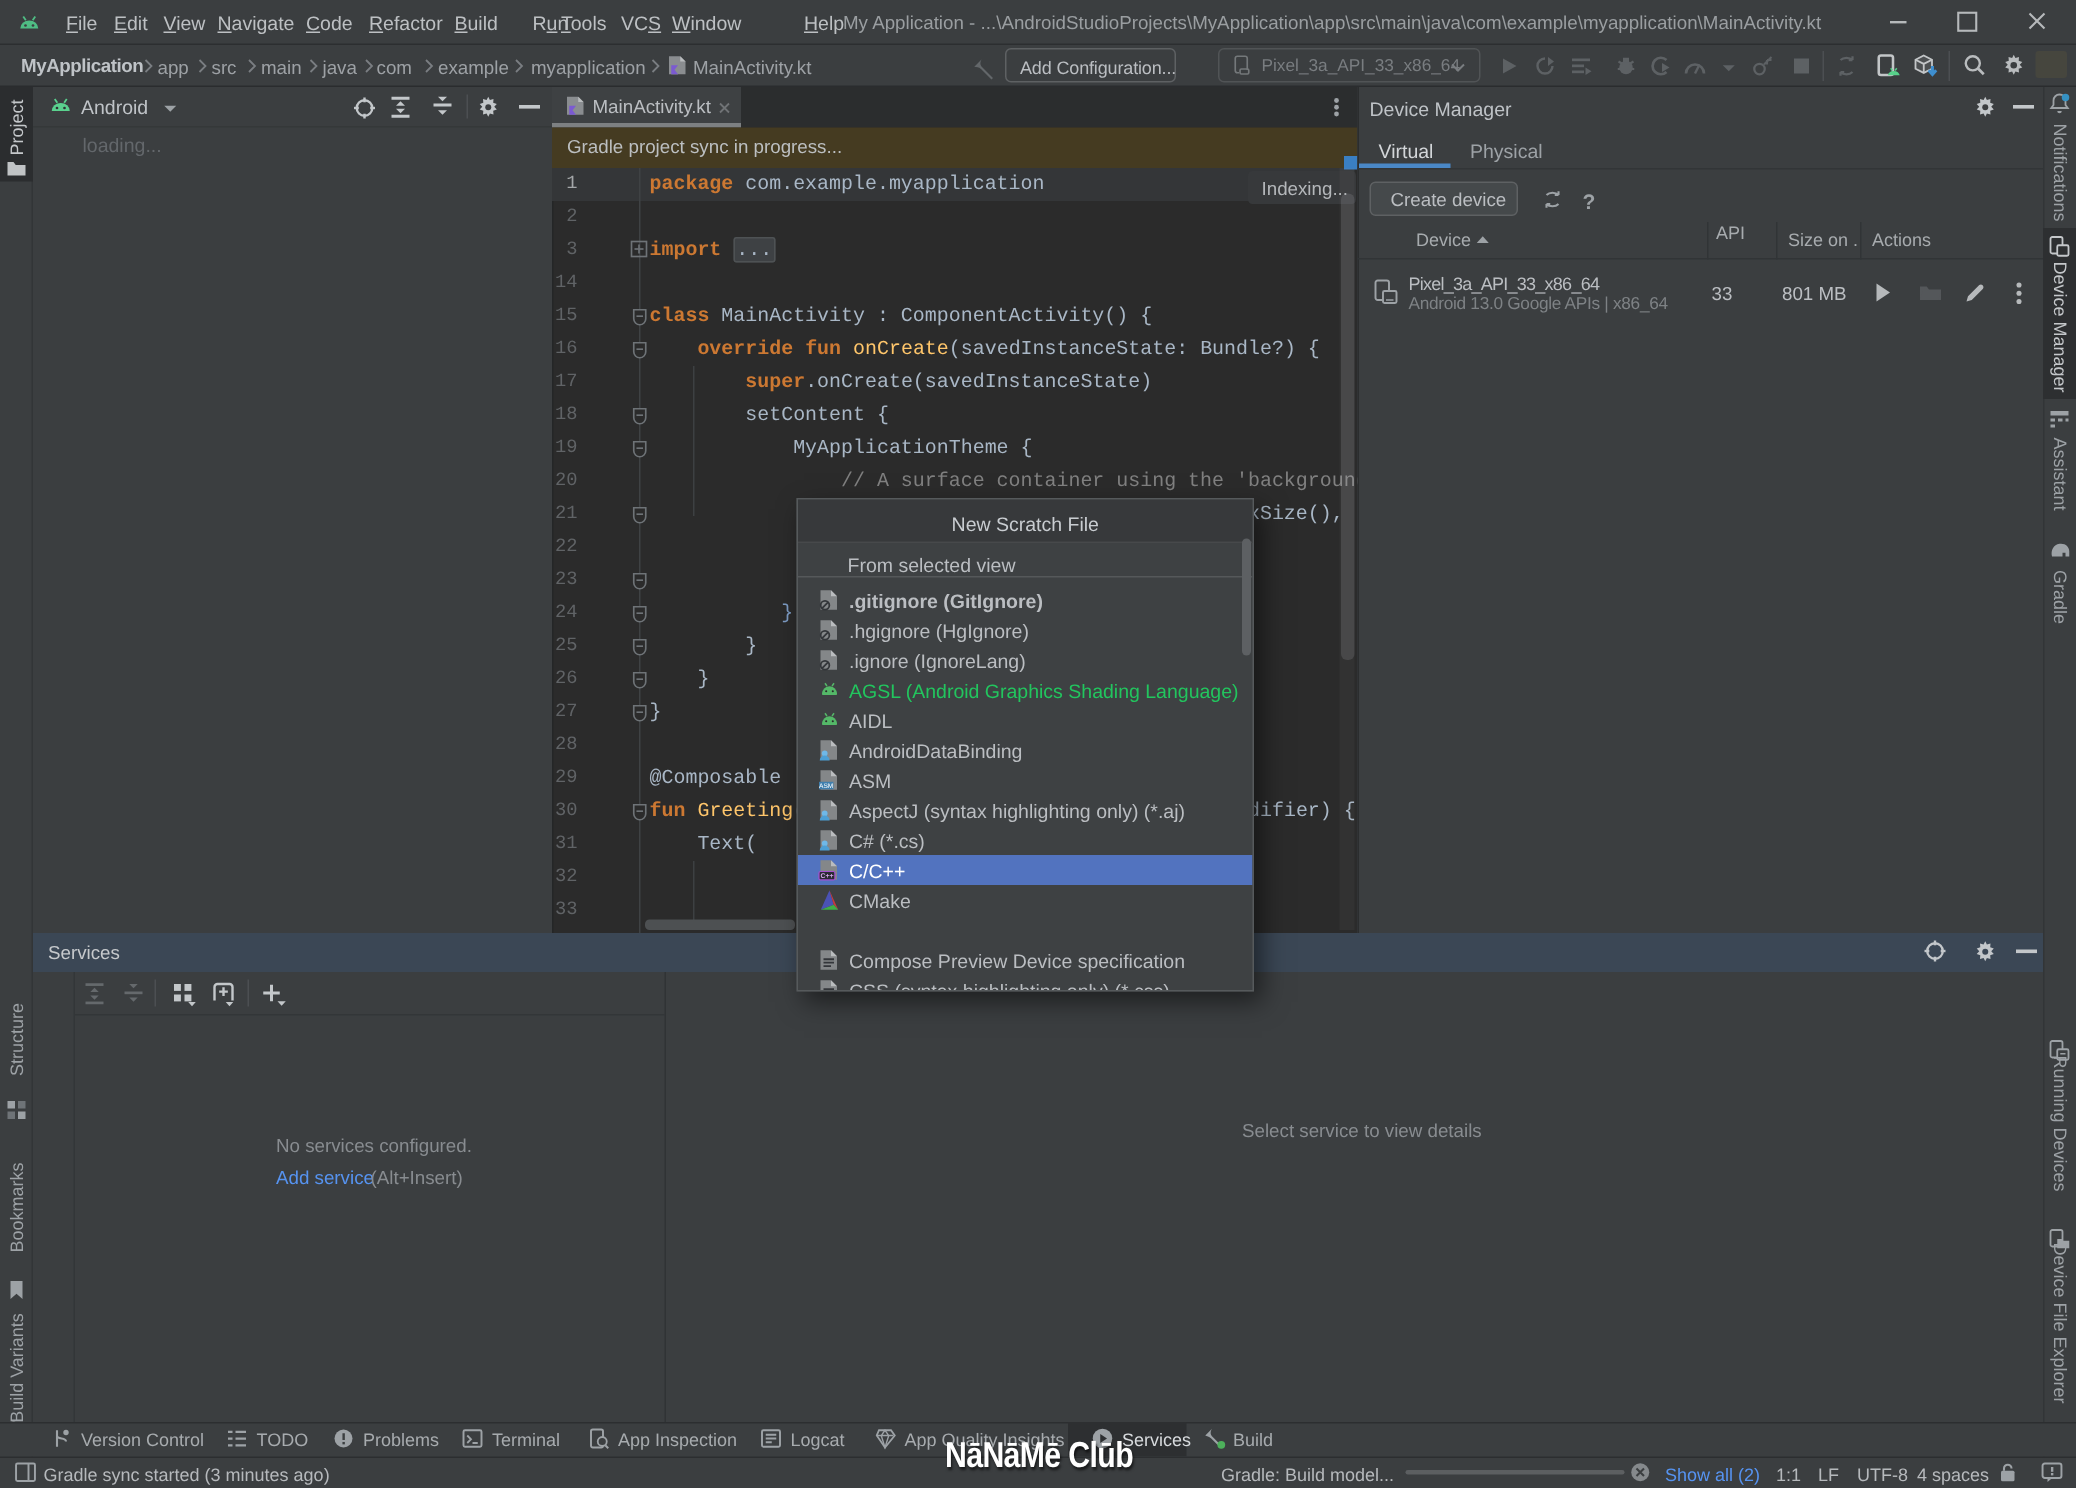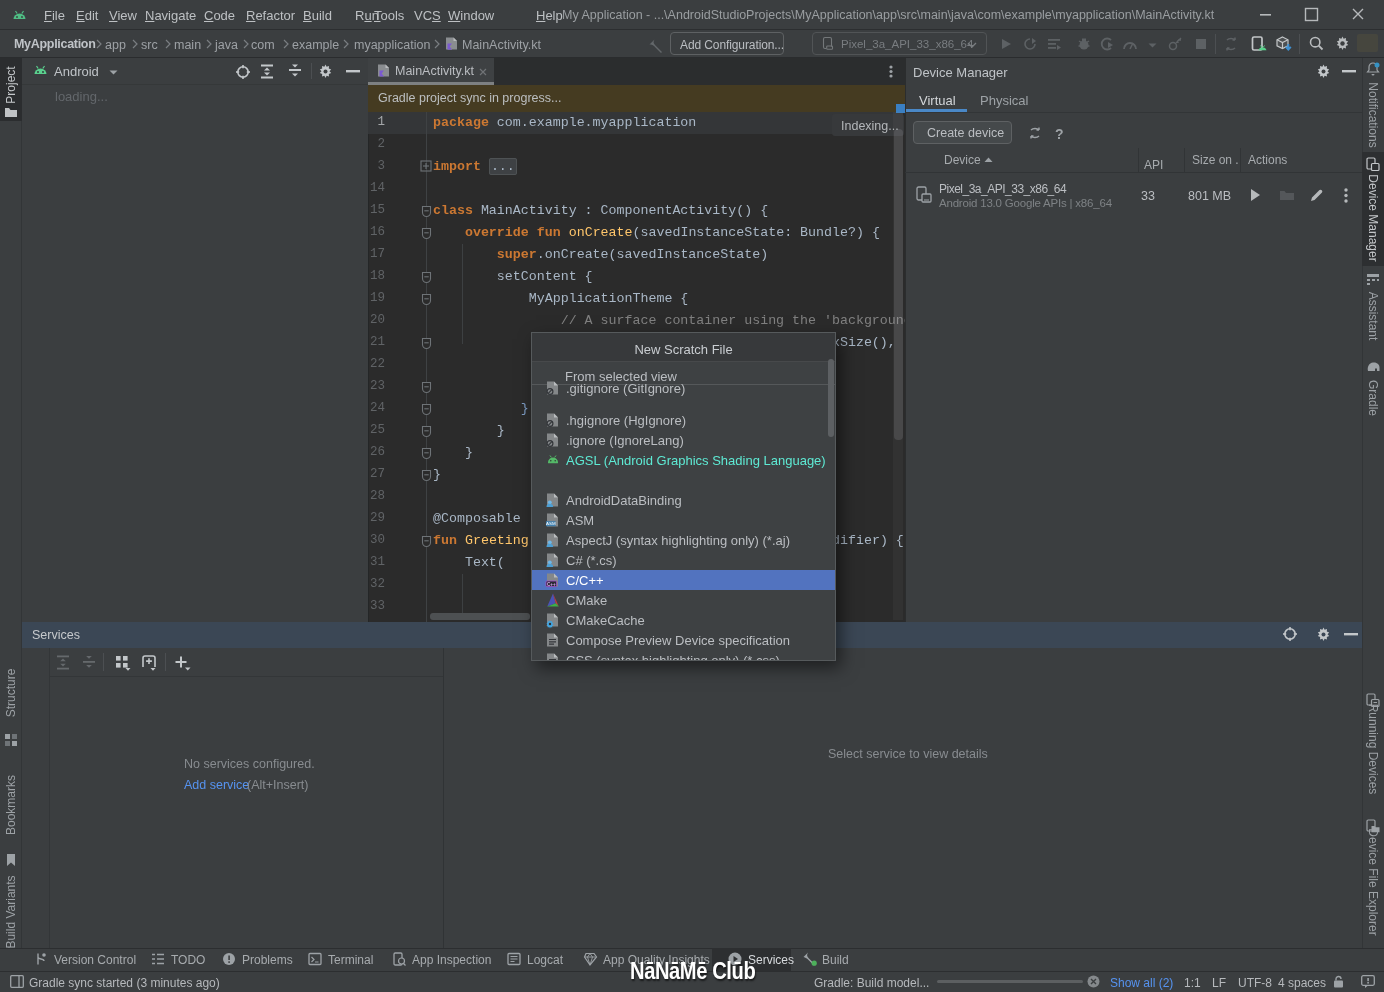--- a/index.html
+++ b/index.html
@@ -369,21 +369,21 @@
 <div class="txt" style="left:927px;top:126px;font-size:12.5px;color:#bbbec2;font-weight:normal;">Create device</div>
 <svg style="left:1029px;top:127px" width="12" height="12" viewBox="0 0 12 12">
       <path d="M2 3 C4 1 8 1 10 3 M10 3 L10 0.5 M10 3 L7.5 3 M10 9 C8 11 4 11 2 9 M2 9 L2 11.5 M2 9 L4.5 9" stroke="#9da2a6" stroke-width="1.4" fill="none"></path>
     </svg>
 <div class="txt" style="left:1055px;top:126px;font-size:14px;color:#9da2a6;font-weight:bold;">?</div>
 <div class="abs" style="left:905px;top:148px;width:457px;height:25px;border-bottom:1px solid #313436"></div>
 <div class="txt" style="left:944px;top:153px;font-size:12px;color:#a7abae;font-weight:normal;">Device</div>
 <svg style="left:984px;top:157px" width="9" height="6" viewBox="0 0 9 6">
       <path d="M4.5 0.5 L8.5 5 L0.5 5Z" fill="#9da2a6"></path>
     </svg>
-<div class="txt" style="left:1144px;top:158px;font-size:12px;color:#a7abae;font-weight:normal;">API</div>
+<div class="txt" style="left:1144px;top:148px;font-size:12px;color:#a7abae;font-weight:normal;">API</div>
 <div class="txt" style="left:1192px;top:153px;font-size:12px;color:#a7abae;font-weight:normal;max-width:46px;overflow:hidden">Size on ...</div>
 <div class="txt" style="left:1248px;top:153px;font-size:12px;color:#a7abae;font-weight:normal;">Actions</div>
 <div class="abs" style="left:1138px;top:148px;width:1px;height:25px;background:#313436"></div>
 <div class="abs" style="left:1184px;top:148px;width:1px;height:25px;background:#313436"></div>
 <div class="abs" style="left:1240px;top:148px;width:1px;height:25px;background:#313436"></div>
 <svg style="left:916px;top:186px" width="16" height="17" viewBox="0 0 16 17">
       <rect x="1" y="1" width="9" height="13" rx="1.5" fill="none" stroke="#9da2a6" stroke-width="1.3"></rect>
       <rect x="6" y="8" width="9" height="8" rx="1" fill="#3b3e40" stroke="#9da2a6" stroke-width="1.3"></rect>
       <line x1="8" y1="14" x2="13" y2="14" stroke="#9da2a6" stroke-width="1"></line>
     </svg>
@@ -568,21 +568,21 @@
       <rect x="0.7" y="0.7" width="12.6" height="9.6" rx="1.5" fill="none" stroke="#9da2a6" stroke-width="1.3"></rect>
       <path d="M4 10.5 L4 13 L7 10.5Z" fill="#9da2a6"></path>
       <rect x="6.3" y="3" width="1.6" height="3.2" fill="#9da2a6"></rect>
       <rect x="6.3" y="7" width="1.6" height="1.6" fill="#9da2a6"></rect>
     </svg>
 <div class="abs" style="left:531px;top:332px;width:305px;height:329px;background:#3e4143;border:1px solid #565a5c;box-shadow:5px 7px 16px rgba(0,0,0,0.5);overflow:hidden">
 <div class="abs" style="left:0;top:0;width:303px;height:29px;background:#37393b;border-bottom:1px solid #47494b"></div>
 <div class="abs" style="left:0;top:9px;width:303px;text-align:center;font-size:13px;color:#c9cdd1;white-space:pre">New Scratch File</div>
 <div class="abs" style="left:33px;top:36px;font-size:13px;color:#bbbec2;white-space:pre">From selected view</div>
 <div class="abs" style="left:0px;top:51px;width:303px;height:1px;background:#55585a"></div>
-<div class="abs" style="left:0;top:45px;width:345px;height:20px;">
+<div class="abs" style="left:0;top:57px;width:345px;height:20px;font-weight:bold;">
 <div class="abs" style="left:14px;top:3px">
           <svg width="13" height="14" viewBox="0 0 13 14">
             <path d="M1 0.5 h7 l4 4 V13.5 H1Z" fill="#848789"></path>
             <path d="M8 0.5 l4 4 h-4Z" fill="#b9bcbe"></path>
             <circle cx="4" cy="10.5" r="2.9" fill="#848789" stroke="#33363a" stroke-width="1.2"></circle>
             <line x1="2" y1="12.6" x2="6.1" y2="8.4" stroke="#33363a" stroke-width="1.2"></line>
           </svg>
         </div>
 <div class="abs" style="left:34px;top:3px;font-size:13px;color:#bbbec2;white-space:pre">.gitignore (GitIgnore)</div>
 </div>
@@ -612,21 +612,34 @@
 <div class="abs" style="left:14px;top:3px">
           <svg width="14" height="12" viewBox="0 0 14 12">
             <path d="M2 9.5 a5 5 0 0 1 10 0z" fill="#54b868"></path>
             <rect x="2" y="8.7" width="10" height="1.6" rx="0.5" fill="#54b868"></rect>
             <line x1="4" y1="2.5" x2="5.3" y2="4.3" stroke="#54b868" stroke-width="1"></line>
             <line x1="10" y1="2.5" x2="8.7" y2="4.3" stroke="#54b868" stroke-width="1"></line>
             <circle cx="4.8" cy="7.8" r="0.7" fill="#2b2b2b"></circle>
             <circle cx="9.2" cy="7.8" r="0.7" fill="#2b2b2b"></circle>
           </svg>
         </div>
-<div class="abs" style="left:34px;top:3px;font-size:13px;color:#5eead4;white-space:pre">AGSL (Android Graphics Shading Language)</div>
+<div class="abs" style="left:34px;top:3px;font-size:13px;color:#22c55e;white-space:pre">AGSL (Android Graphics Shading Language)</div>
+</div>
+<div class="abs" style="left:0;top:137px;width:303px;height:20px;">
+<div class="abs" style="left:14px;top:3px">
+          <svg width="14" height="12" viewBox="0 0 14 12">
+            <path d="M2 9.5 a5 5 0 0 1 10 0z" fill="#54b868"></path>
+            <rect x="2" y="8.7" width="10" height="1.6" rx="0.5" fill="#54b868"></rect>
+            <line x1="4" y1="2.5" x2="5.3" y2="4.3" stroke="#54b868" stroke-width="1"></line>
+            <line x1="10" y1="2.5" x2="8.7" y2="4.3" stroke="#54b868" stroke-width="1"></line>
+            <circle cx="4.8" cy="7.8" r="0.7" fill="#2b2b2b"></circle>
+            <circle cx="9.2" cy="7.8" r="0.7" fill="#2b2b2b"></circle>
+          </svg>
+        </div>
+<div class="abs" style="left:34px;top:3px;font-size:13px;color:#bbbec2;white-space:pre">AIDL</div>
 </div>
 <div class="abs" style="left:0;top:157px;width:303px;height:20px;">
 <div class="abs" style="left:14px;top:3px">
           <svg width="13" height="14" viewBox="0 0 13 14">
             <path d="M1 0.5 h7 l4 4 V13.5 H1Z" fill="#848789"></path>
             <path d="M8 0.5 l4 4 h-4Z" fill="#b9bcbe"></path>
             <circle cx="3.8" cy="9.3" r="1.9" fill="#6fb8e8"></circle>
             <path d="M0.5 14 a3.3 3.3 0 0 1 6.6 0z" fill="#4d9fd4"></path>
           </svg>
         </div>
@@ -679,31 +692,20 @@
 <div class="abs" style="left:0;top:257px;width:303px;height:20px;">
 <div class="abs" style="left:14px;top:3px">
           <svg width="14" height="14" viewBox="0 0 14 14">
             <path d="M7 0.5 L1.2 13.5 L9.8 10.2Z" fill="#4a52b5"></path>
             <path d="M7 0.5 L12.8 13.5 L9.8 10.2Z" fill="#c6393f"></path>
             <path d="M1.2 13.5 L12.8 13.5 L9.8 10.2Z" fill="#3fae49"></path>
           </svg>
         </div>
 <div class="abs" style="left:34px;top:3px;font-size:13px;color:#bbbec2;white-space:pre">CMake</div>
 </div>
-<div class="abs" style="left:0;top:277px;width:303px;height:20px;">
-<div class="abs" style="left:14px;top:3px">
-          <svg width="13" height="14" viewBox="0 0 13 14">
-            <path d="M1 0.5 h7 l4 4 V13.5 H1Z" fill="#848789"></path>
-            <path d="M8 0.5 l4 4 h-4Z" fill="#b9bcbe"></path>
-            <path d="M4 7.2 l0.7 1.3 1.5-.4-.1 1.5 1.4.6-1 1.1 1 1.1-1.4.6.1 1.5-1.5-.4-.7 1.3-.7-1.3-1.5.4.1-1.5-1.4-.6 1-1.1-1-1.1 1.4-.6-.1-1.5 1.5.4z" fill="#42a5e0"></path>
-            <circle cx="4" cy="11" r="1.2" fill="#2f3235"></circle>
-          </svg>
-        </div>
-<div class="abs" style="left:34px;top:3px;font-size:13px;color:#bbbec2;white-space:pre">CMakeCache</div>
-</div>
 <div class="abs" style="left:0;top:297px;width:303px;height:20px;">
 <div class="abs" style="left:14px;top:3px">
           <svg width="13" height="14" viewBox="0 0 13 14">
             <path d="M1 0.5 h7 l4 4 V13.5 H1Z" fill="#848789"></path>
             <path d="M8 0.5 l4 4 h-4Z" fill="#b9bcbe"></path>
             <path d="M3 6.5 h7 M3 8.8 h7 M3 11.1 h5" stroke="#33363a" stroke-width="1.2"></path>
           </svg>
         </div>
 <div class="abs" style="left:34px;top:3px;font-size:13px;color:#bbbec2;white-space:pre">Compose Preview Device specification</div>
 </div>

